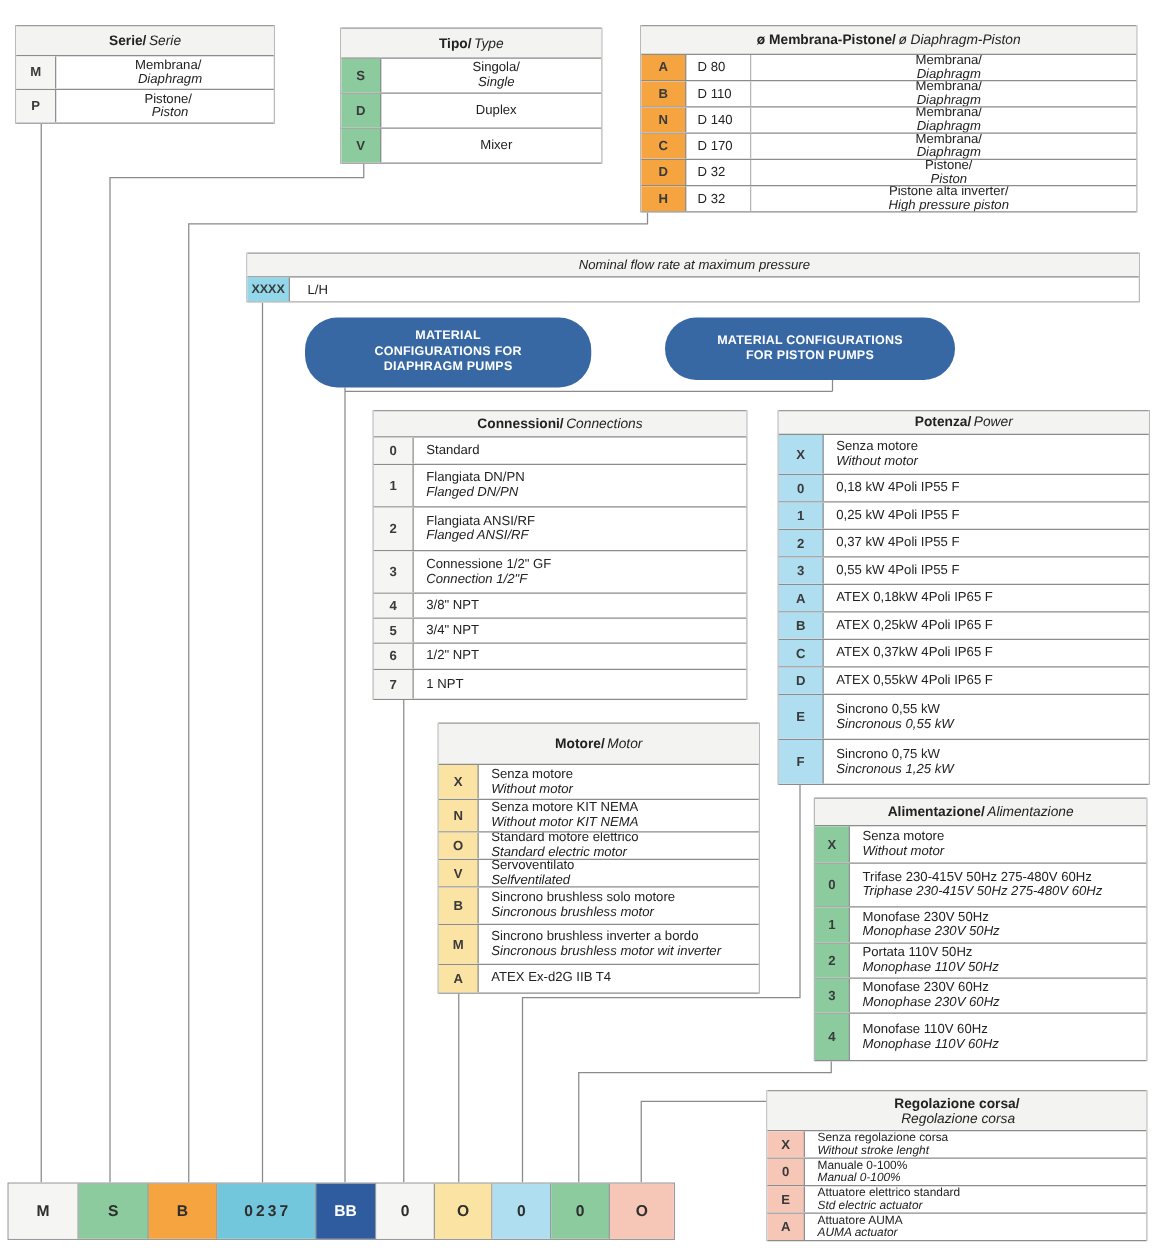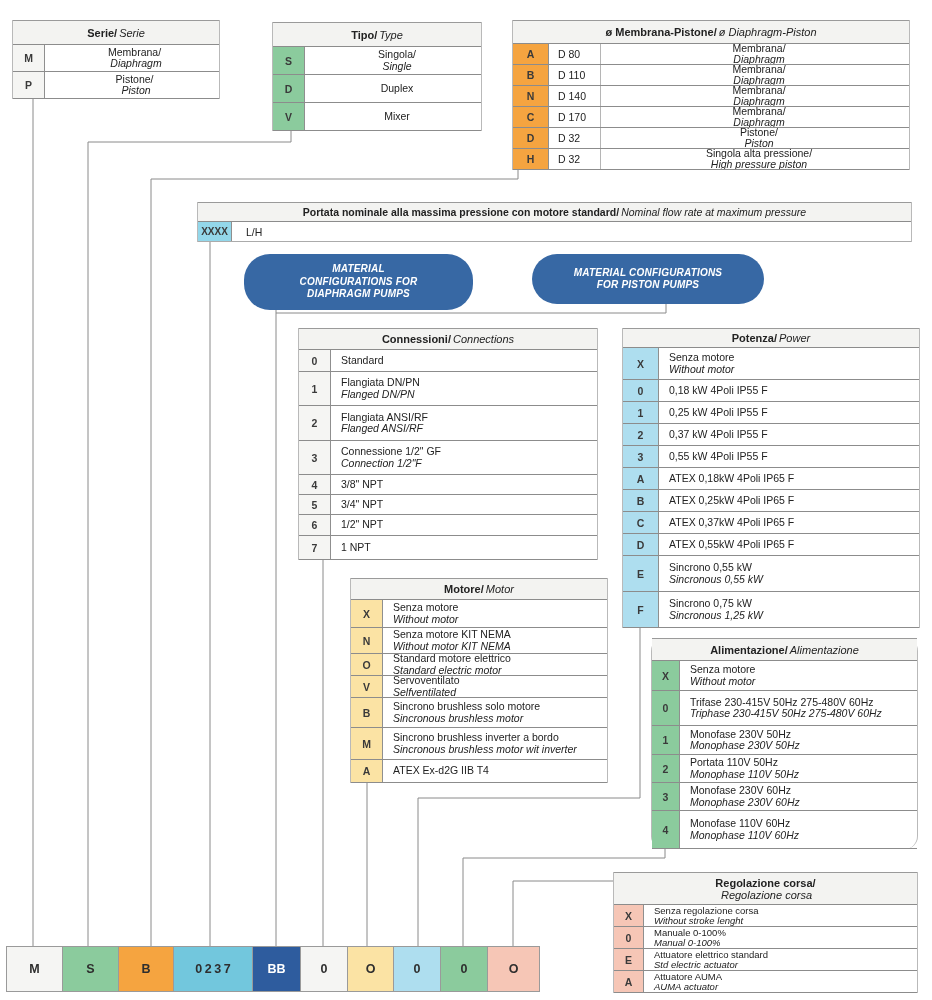--- a/index.html
+++ b/index.html
@@ -24,36 +24,36 @@
   .desc.inline{flex-direction:column;align-items:center;white-space:pre;}
 
   .serie{left:12px;top:20px;width:208px;}  .serie .thead{height:25px;}  .serie .trow{height:27px;}
   .tipo{left:272px;top:22px;width:210px;}  .tipo .thead{height:25px;}   .tipo .trow{height:28px;}
   .tipo .code{background:var(--green);}
   .diam{left:512px;top:20px;width:398px;}  .diam .thead{height:24px;}   .diam .trow{height:21px;}
   .diam .code{width:36px;background:var(--orange);}
   .conn{left:298px;top:328px;width:300px;} .conn .thead{height:22px;}
   .pot{left:622px;top:328px;width:298px;}  .pot .thead{height:20px;}
   .pot .code{width:36px;background:var(--lightblue);}
-  .mot{left:350px;top:578px;width:258px;}  .mot .thead{height:22px;}
+  .mot{left:350px;top:578px;width:258px;}  .mot .thead{height:34px;}
   .mot .code{background:var(--yellow);}
-  .alim{left:651px;top:638px;width:267px;border-radius:13px;} .alim .thead{height:23px;}
+  .alim{left:651px;top:638px;width:267px;} .alim .thead{height:23px;}
   .alim .code{width:28px;background:var(--green);}
   .reg{left:613px;top:872px;width:305px;}  .reg .thead{height:33px;flex-direction:column;}    .reg .trow{height:22px;}
   .reg .code{width:30px;background:var(--salmon);}
   .reg .desc{font-size:9.5px;line-height:10px;}
 
   .portata{left:197px;top:202px;width:715px;}
   .portata .thead{height:20px;font-size:10.5px;}
   .portata-row{display:flex;height:20px;border-bottom:1px solid #ababab;box-sizing:border-box;}
   .portata-row .code{width:34px;font-size:10px;background:var(--cyanlight);}
   .portata-row .unit{flex:1;display:flex;align-items:center;padding-left:14px;font-size:10.5px;}
 
   .mbox{position:absolute;z-index:1;background:var(--boxblue,#3768a4);border-radius:26px;color:#fff;
-        font-size:10px;font-style:italic;font-weight:600;letter-spacing:.2px;line-height:12.5px;
+        font-size:10px;font-weight:600;letter-spacing:.2px;line-height:12.5px;
         display:flex;align-items:center;justify-content:center;text-align:center;box-sizing:border-box;}
   .mbox1{left:244px;top:254px;width:229px;height:56px;padding:0 50px;}
   .mbox2{left:532px;top:254px;width:232px;height:50px;padding:0 40px;}
 
   .coderow{position:absolute;left:6px;top:946px;height:44px;display:flex;z-index:1;
            border:1px solid #9a9a9a;background:#fff;box-sizing:content-box;}
   .ccell{display:flex;align-items:center;justify-content:center;font-size:12.5px;font-weight:600;color:#2e2e2e;
          border-right:1px solid #9a9a9a;box-sizing:border-box;}
   .ccell:last-child{border-right:none;}
   .ccell.wide{letter-spacing:2.5px;text-indent:2.5px;}
@@ -143,27 +143,26 @@
       <div class="desc inline"><span class="it">Membrana/</span><span class="en">Diaphragm</span></div>
     </div>
     <div class="trow">
       <div class="code">D</div>
       <div class="size">D 32</div>
       <div class="desc inline"><span class="it">Pistone/</span><span class="en">Piston</span></div>
     </div>
     <div class="trow">
       <div class="code">H</div>
       <div class="size">D 32</div>
-      <div class="desc inline"><span class="it">Singola alta pressione/</span><span class="en">High pressure piston</span></div>
+      <div class="desc inline"><span class="it">Pistone alta inverter/</span><span class="en">High pressure piston</span></div>
     </div>
   </div>
 
   <div class="tbl portata">
     <div class="thead">
-        <span class="h-it">Portata nominale alla massima pressione con motore standard/</span>
         <span class="h-en">Nominal flow rate at maximum pressure</span>
       </div>
     <div class="portata-row">
       <div class="code">XXXX</div>
       <div class="unit">L/H</div>
     </div>
   </div>
 
   <div class="mbox mbox1">MATERIAL CONFIGURATIONS FOR DIAPHRAGM PUMPS</div>
   <div class="mbox mbox2">MATERIAL CONFIGURATIONS FOR PISTON PUMPS</div>

